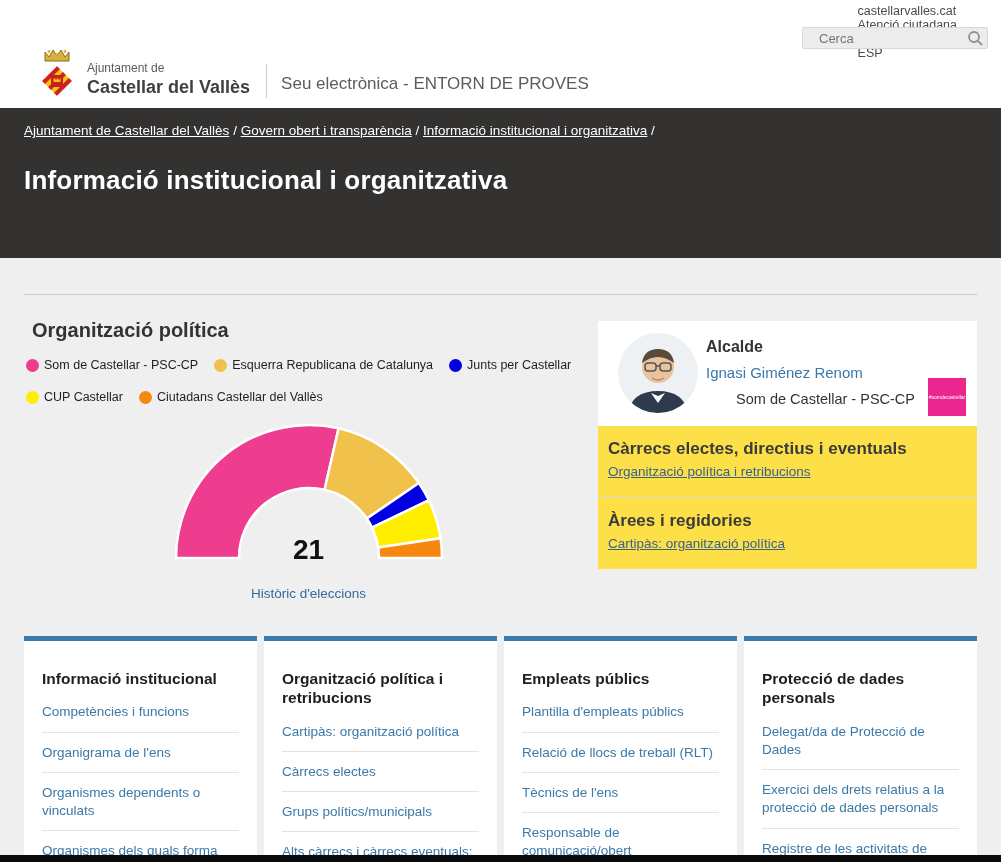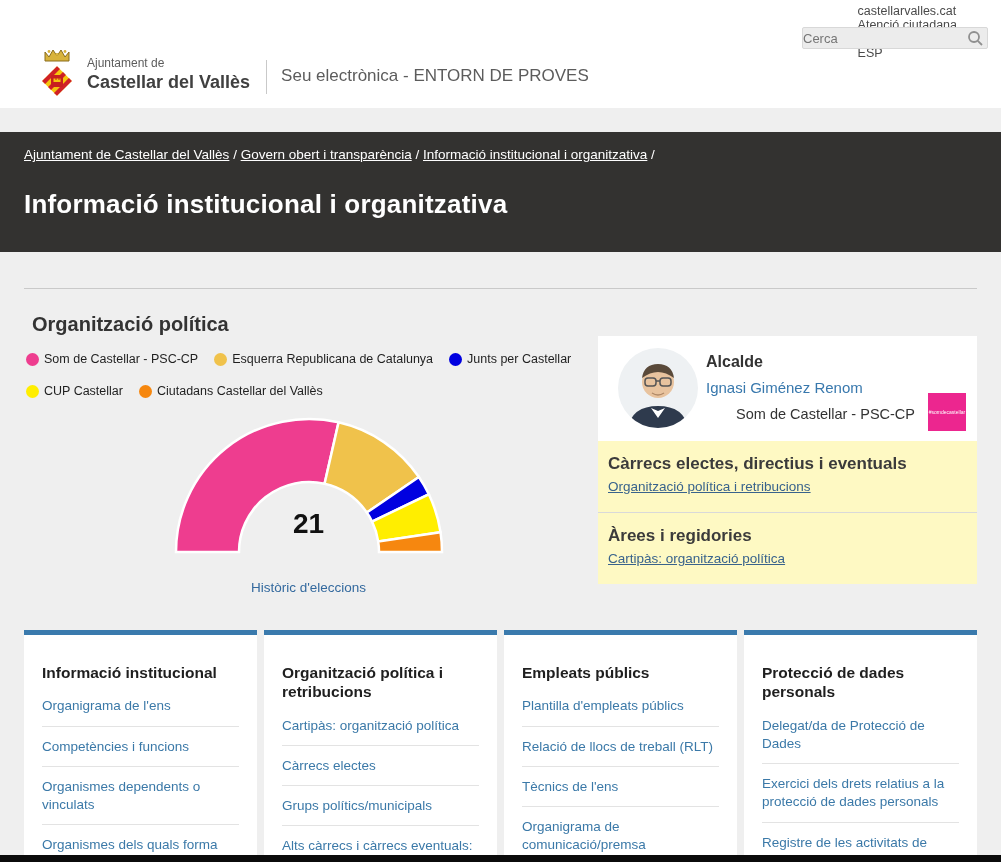--- a/index.html
+++ b/index.html
@@ -6,54 +6,54 @@
   html, body { width:1001px; height:862px; overflow:hidden; }
   body { font-family:"Liberation Sans", sans-serif; background:#efefef; position:relative; color:#333; }
   a { cursor:pointer; }
 
   
   .header { background:#fff; height:108px; position:relative; }
   .topbar { position:absolute; top:4px; right:44px; display:flex; align-items:flex-start; font-size:12.5px; color:#4a4a4a;flex-direction:column; }
   .topbar a { color:#4a4a4a; text-decoration:none; }
   .topbar .gap-sm { width:16px; } .topbar .gap-lg { width:58px; } .topbar .gap-md { width:20px; }
   .searchbox { position:absolute; top:27px; right:13px; width:186px; height:22px; background:#ececec; border:1px solid #d8d8d8; border-radius:2px; display:flex; align-items:center; }
-  .searchbox input { flex:1; min-width:0; border:none; background:transparent; font-size:13px; color:#666; padding:0 0 0 0; outline:none; font-family:inherit; }
+  .searchbox input { flex:1; min-width:0; border:none; background:transparent; font-size:13px; color:#666; padding:0 0 0 16px; outline:none; font-family:inherit; }
   .searchbox .sicon { width:22px; height:16px; flex:0 0 auto; }
-  .brand { position:absolute; left:40px; top:46px; display:flex; align-items:flex-start; }
+  .brand { position:absolute; left:40px; top:46px; display:flex; align-items:center; }
   .crest { width:34px; height:54px; margin-top:2px; }
   .brand-text { margin-left:13px; }
   .brand-pre { font-size:12px; color:#5c5c5c; margin-top:10px; }
   .brand-name { font-size:18px; font-weight:bold; color:#404040; margin-top:2px; }
   .brand-sep { width:1px; height:34px; background:#c9c9c9; margin:14px 0 0 16px; }
   .brand-site { font-size:17px; color:#5c5c5c; margin:20px 0 0 14px; }
 
   
-  .darkband { background:#333230; height:120px; padding:15px 24px 0;margin-top:24px; }
+  .darkband { background:#333230; height:150px; padding:15px 24px 0; }
   .breadcrumb { font-size:13.5px; color:#fff; }
   .breadcrumb a { color:#fff; text-decoration:underline; }
   .bc-sep { color:#fff; }
   .page-title { color:#fff; font-size:26px; font-weight:600; margin-top:27px; letter-spacing:0.2px; }
 
   
   .content { padding:3px 24px; }
   .divider { border-top:1px solid #c9c9c9; margin-top:33px; }
   .politics-row { display:flex; align-items:flex-start; }
   .politics-left { width:569px; padding-top:24px; }
   .section-heading { font-size:20px; font-weight:bold; color:#333; margin-left:8px; }
   .legend { display:flex; flex-wrap:wrap; margin:16px 0 0 2px; row-gap:9px; }
   .legend-item { display:flex; align-items:center; margin-right:16px; }
   .legend-dot { width:13px; height:13px; border-radius:50%; display:inline-block; flex:0 0 auto; }
   .legend-label { font-size:12.5px; color:#1f1f1f; margin-left:5px; white-space:nowrap; }
   .legend-break { flex-basis:100%; height:0; }
   .gauge-wrap { position:relative; width:280px; margin:14px auto 0; }
-  .gauge-total { position:absolute; left:0; right:0; bottom:24px; text-align:center; font-size:28px; font-weight:bold; color:#111; }
+  .gauge-total { position:absolute; left:0; right:0; bottom:4px; text-align:center; font-size:28px; font-weight:bold; color:#111; }
   .history-link { display:block; text-align:center; margin-top:16px; font-size:13.5px; color:#33699e; text-decoration:none; }
 
   
-  .right-panel { width:379px; margin-left:auto; margin-top:47px; background:#fef9c3; }
+  .right-panel { width:379px; margin-left:auto; margin-top:26px; background:#fde047; }
   .mayor-card { position:relative; background:#fff; height:105px; }
   .mayor-photo { position:absolute; left:20px; top:12px; width:80px; height:80px; border-radius:50%; overflow:hidden; }
   .mayor-role { position:absolute; left:108px; top:17px; font-size:16px; font-weight:bold; color:#333; }
   .mayor-name { position:absolute; left:108px; top:43px; font-size:15px; color:#3878ad; text-decoration:none; }
   .party-label { position:absolute; right:62px; bottom:19px; font-size:14.5px; color:#333; }
   .party-logo { position:absolute; right:11px; bottom:10px; width:38px; height:38px; display:flex; align-items:center; justify-content:center; }
   .party-logo span { color:#fff; font-size:5px; white-space:nowrap; }
   .panel-section { padding:13px 10px 17px; }
   .panel-section h3 { font-size:17px; font-weight:bold; color:#3b3b3b; }
   .panel-section a { display:inline-block; margin-top:5px; font-size:13.5px; color:#39638c; text-decoration:underline; }
@@ -194,26 +194,26 @@
         <a>Cartipàs: organització política</a>
       </div>
     </aside>
   </div>
 </div>
 
 <div class="columns">
     <div class="col-card">
       <h3 class="col-heading">Informació institucional</h3>
       <div class="col-link-row">
+        <a class="col-link">Competències i funcions</a>
+      </div>
+      <div class="col-link-row">
         <a class="col-link">Organigrama de l'ens</a>
       </div>
       <div class="col-link-row">
-        <a class="col-link">Competències i funcions</a>
-      </div>
-      <div class="col-link-row">
         <a class="col-link">Organismes dependents o vinculats</a>
       </div>
       <div class="col-link-row">
         <a class="col-link">Organismes dels quals forma part</a>
       </div>
       <div class="col-link-row"></div>
     </div>
     <div class="col-card">
       <h3 class="col-heading">Organització política i retribucions</h3>
       <div class="col-link-row">
@@ -234,21 +234,21 @@
       <div class="col-link-row">
         <a class="col-link">Plantilla d'empleats públics</a>
       </div>
       <div class="col-link-row">
         <a class="col-link">Relació de llocs de treball (RLT)</a>
       </div>
       <div class="col-link-row">
         <a class="col-link">Tècnics de l'ens</a>
       </div>
       <div class="col-link-row">
-        <a class="col-link">Organigrama de comunicació/premsa</a>
+        <a class="col-link">Responsable de comunicació/obert</a>
       </div>
       <div class="col-link-row">
         <a class="col-link">Relació de contractes temporals i d'interinatge</a>
       </div>
     </div>
     <div class="col-card">
       <h3 class="col-heading">Protecció de dades personals</h3>
       <div class="col-link-row">
         <a class="col-link">Delegat/da de Protecció de Dades</a>
       </div>

